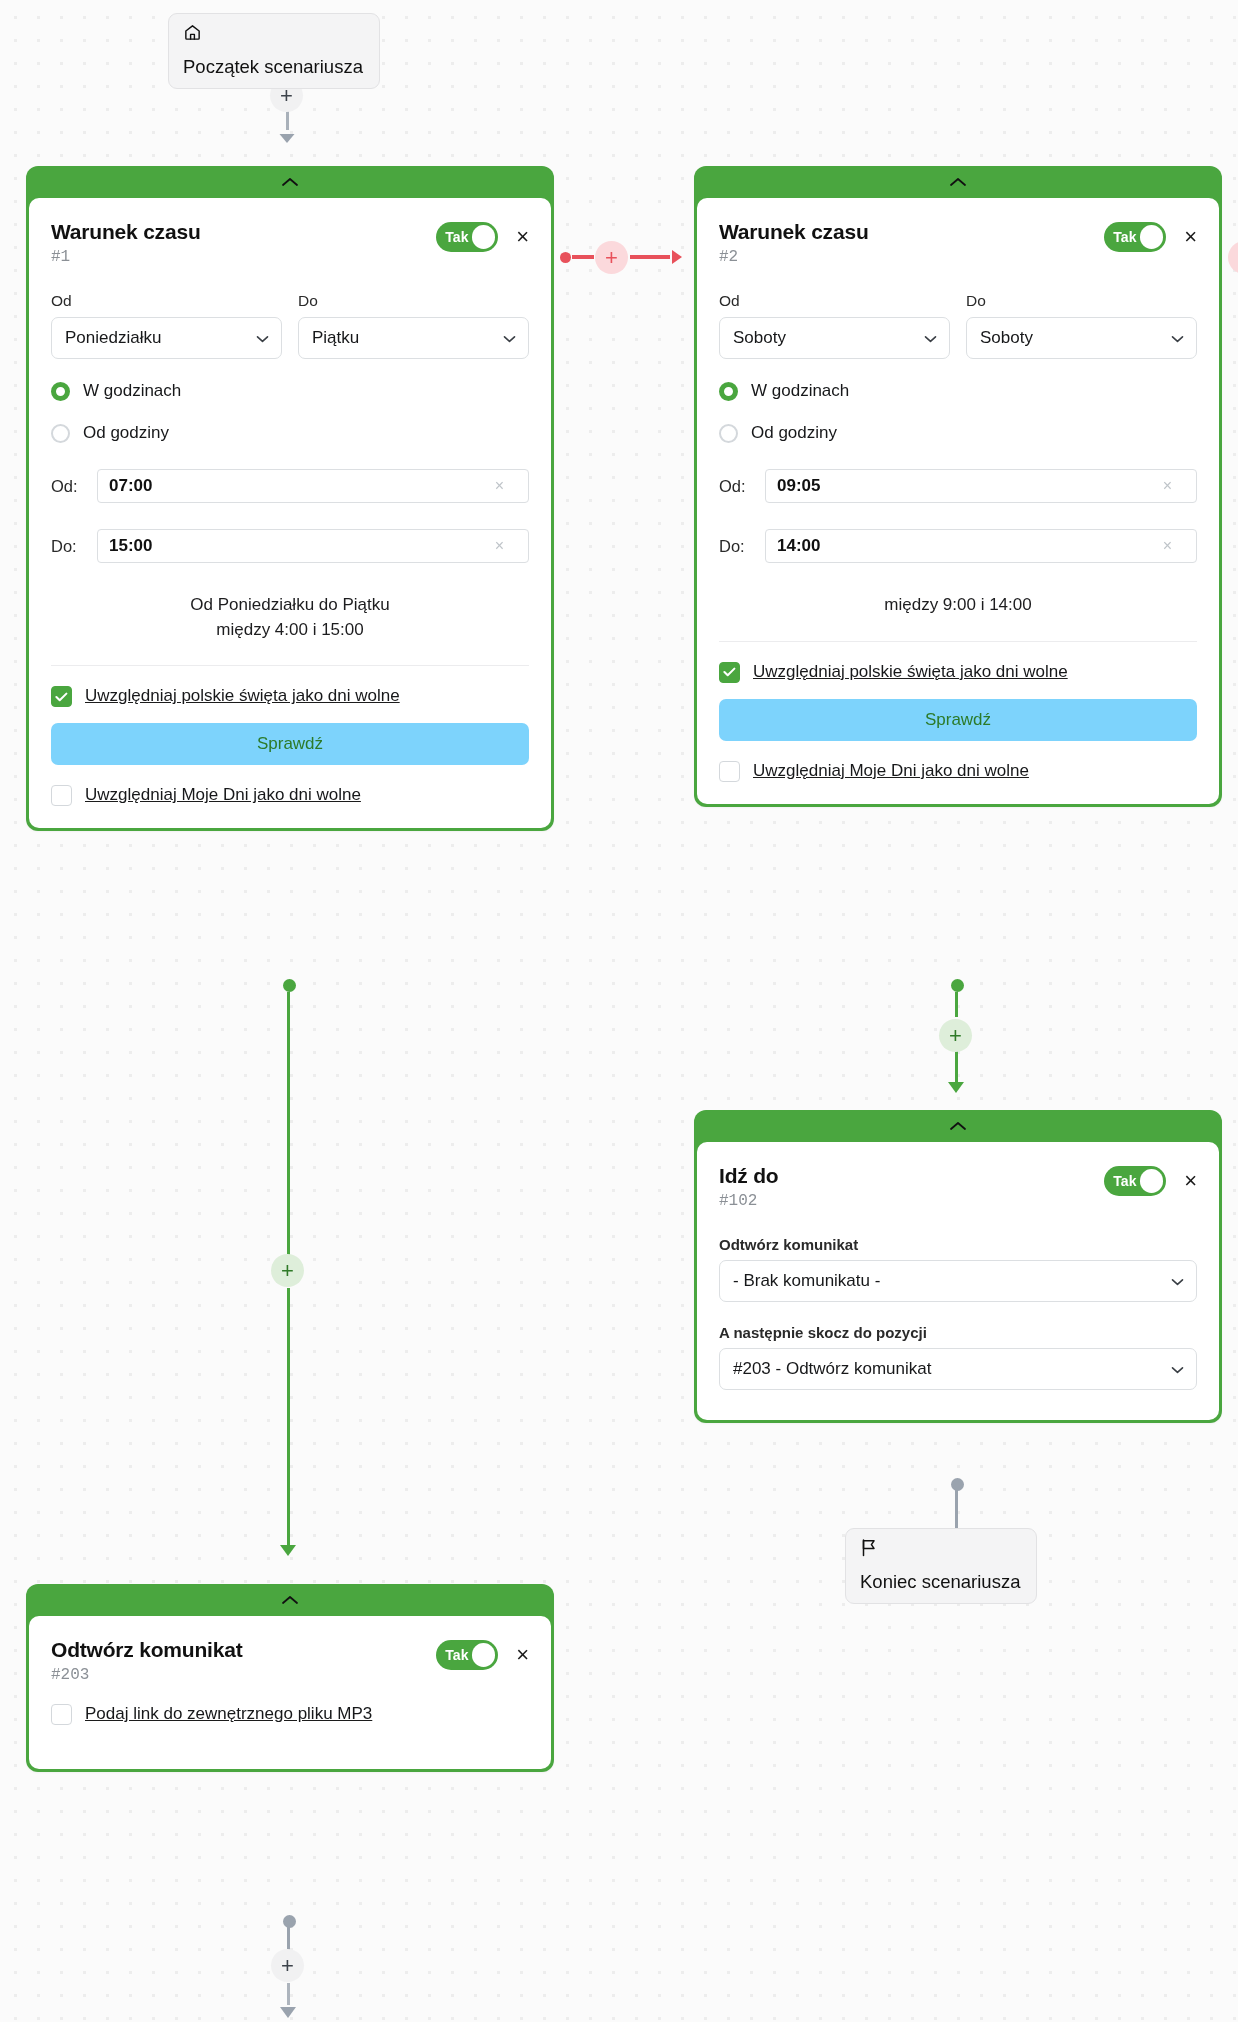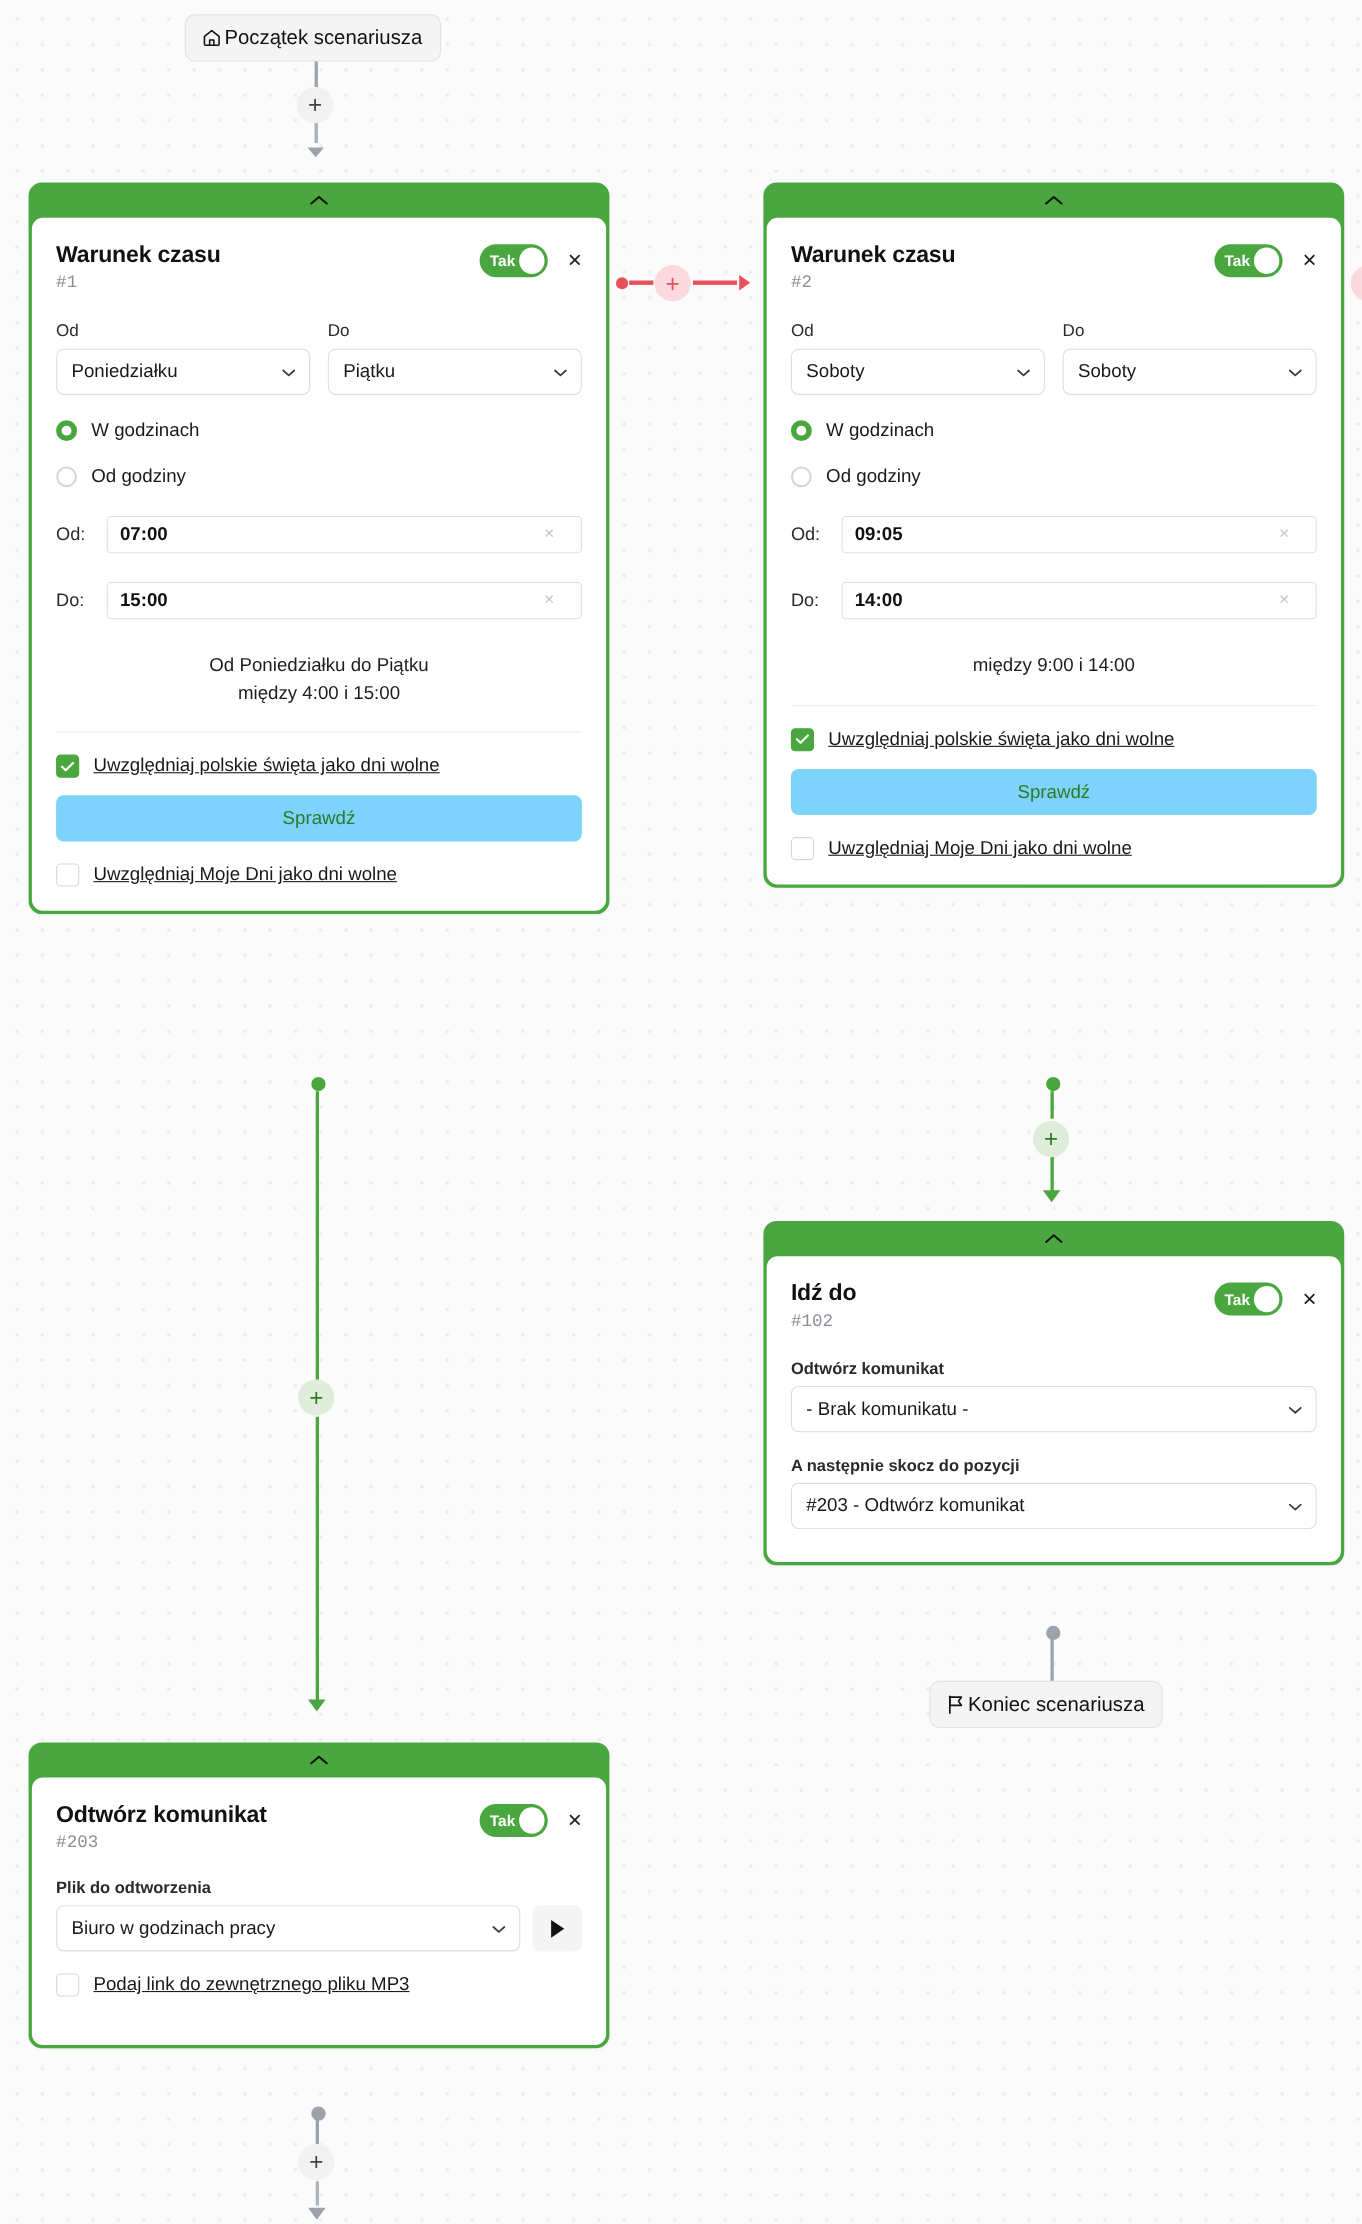--- a/index.html
+++ b/index.html
@@ -19,30 +19,30 @@
     overflow: hidden;
     color: #1c1c1c;
   }
 
   .canvas { position: absolute; inset: 0; }
 
   
   .pill {
     position: absolute;
     display: flex;
-    align-items: center;
-    gap: 2px;
+    gap: 14px;
     background: #f4f4f5;
     border: 1px solid #e2e2e4;
     border-radius: 9px;
     padding: 9px 16px 10px 14px;
     font-size: 18.5px;
     color: #111;
     white-space: nowrap;
     z-index: 6;
+    flex-direction: column;
   }
   .pill svg { display: block; }
 
   
   .conn { position: absolute; z-index: 1; }
   .vline { position: absolute; width: 3px; }
   .dotcap { position: absolute; width: 13px; height: 13px; border-radius: 50%; }
   .plusnode {
     position: absolute;
     width: 33px; height: 33px;
@@ -570,40 +570,20 @@
         </div>
         <div class="head-right">
           <div class="toggle">
             <span class="toggle-label">Tak</span>
             <span class="toggle-knob"></span>
           </div>
           <span class="close-x">×</span>
         </div>
       </div>
 
-      <div style="margin-top:24px;">
-        <span class="fld-label bold">Plik do odtworzenia</span>
-        <div class="select-row">
-          <div class="select" style="flex:1;">
-            <span>Biuro w godzinach pracy</span>
-            <span class="chev">
-              <svg width="13" height="8" viewBox="0 0 13 8">
-                  <path d="M1.5 1.8 L6.5 6.3 L11.5 1.8" stroke="#3a3f45" stroke-width="1.6" fill="none" stroke-linecap="round" stroke-linejoin="round"></path>
-                </svg>
-            </span>
-          </div>
-          <div class="play-btn">
-            <span>
-              <svg width="17" height="19" viewBox="0 0 17 19">
-                  <path d="M3 1.5 L15 9.5 L3 17.5 Z" fill="#111"></path>
-                </svg>
-            </span>
-          </div>
-        </div>
-      </div>
 
       <div class="check-row">
         <span class="checkbox"></span>
         <span class="check-label">Podaj link do zewnętrznego pliku MP3</span>
       </div>
 
     </div>
   </div>
 
   <div class="conn">

